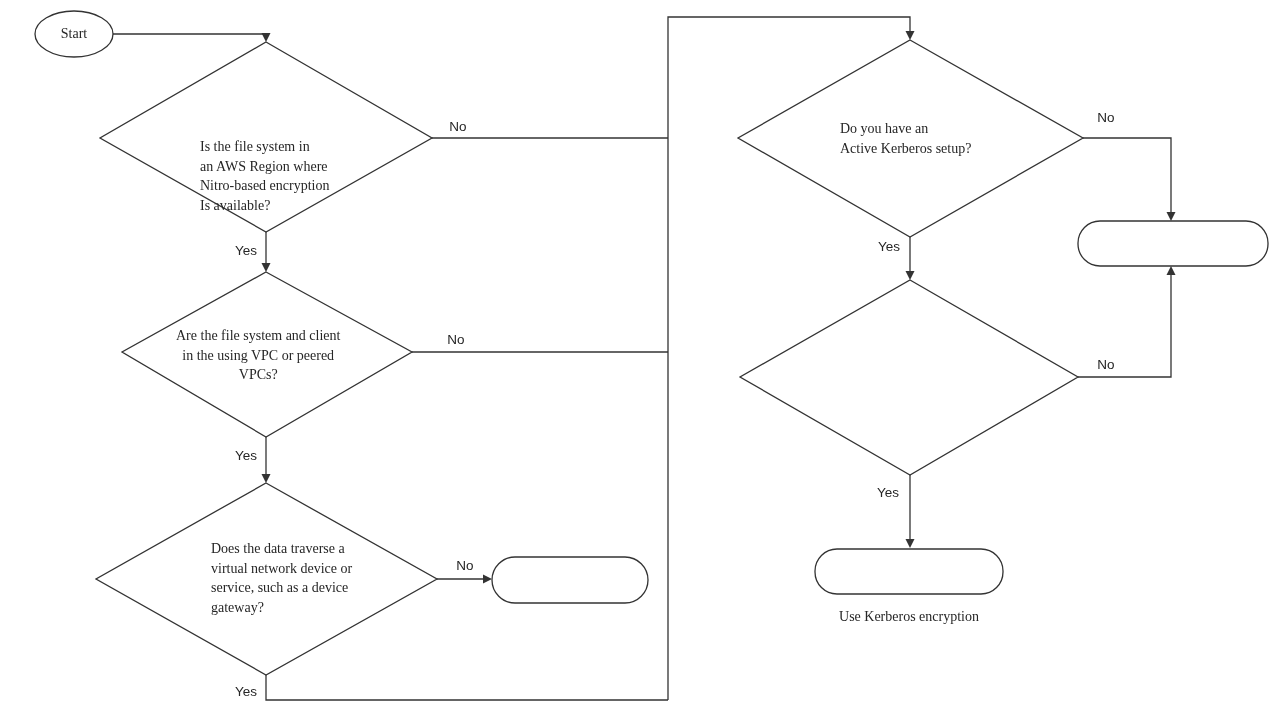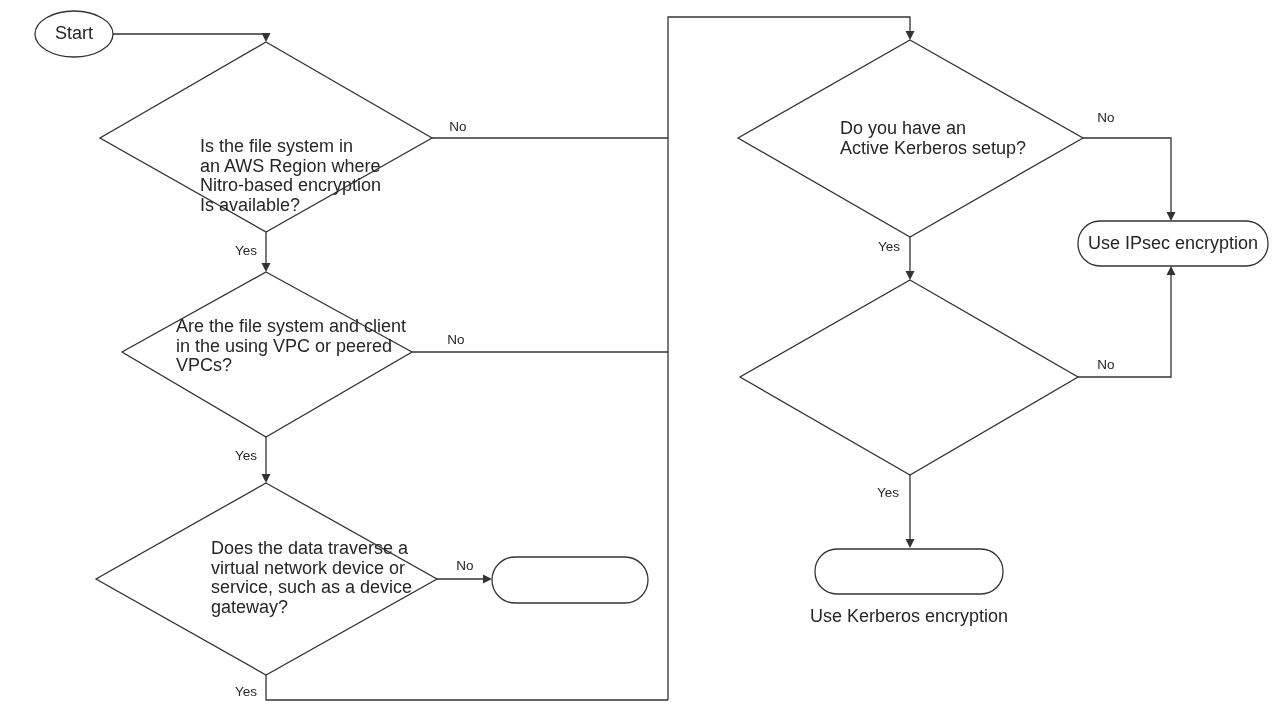--- a/index.html
+++ b/index.html
@@ -15,24 +15,25 @@
     color:var(--text-color);
     position:relative;
   }
   .canvas{position:absolute;left:0;top:0;width:1280px;height:720px;}
   svg.diagram-layer{position:absolute;left:0;top:0;}
   svg.diagram-layer .shape{fill:#ffffff;stroke:var(--line-color);stroke-width:1.3;}
   svg.diagram-layer .edge{fill:none;stroke:var(--line-color);stroke-width:1.3;}
   svg.diagram-layer .arrowhead{fill:var(--line-color);stroke:none;}
   .node-text{
     position:absolute;
-    font-size:18px;
+    font-size:14px;
     line-height:19.5px;
     color:var(--text-color);
     white-space:nowrap;
+    font-family:Liberation Serif, serif;
   }
   .node-text.centered{display:flex;align-items:center;justify-content:center;text-align:center;}
   .edge-label{
     position:absolute;
     font-size:13.5px;
     color:var(--text-color);
     transform:translate(-50%,-50%);
     white-space:nowrap;
   }
 </style>
@@ -104,43 +105,40 @@
     <div>Start</div>
   </div>
 
   <div class="node-text" style="left:200px;top:89px;margin-top:48px;">
     <div>Is the file system in</div>
     <div>an AWS Region where</div>
     <div>Nitro-based encryption</div>
     <div>Is available?</div>
   </div>
 
-  <div class="node-text" style="left:176px;top:317px;">
+  <div class="node-text" style="left:176px;top:326px;text-align:center;">
     <div>Are the file system and client</div>
     <div>in the using VPC or peered</div>
     <div>VPCs?</div>
   </div>
 
   <div class="node-text" style="left:177px;top:539px;margin-left:34px;">
     <div>Does the data traverse a</div>
     <div>virtual network device or</div>
     <div>service, such as a device</div>
     <div>gateway?</div>
   </div>
 
   <div class="node-text" style="left:840px;top:119px;">
     <div>Do you have an</div>
     <div>Active Kerberos setup?</div>
   </div>
 
 
 
-  <div class="node-text centered" style="left:1078px;top:221px;width:190px;height:45px;">
-    <div>Use IPsec encryption</div>
-  </div>
 
   <div class="node-text centered" style="left:815px;top:549px;width:188px;height:45px;margin-top:45px;">
     <div>Use Kerberos encryption</div>
   </div>
 
   <span class="edge-label" style="left:458px;top:126px;">No</span>
   <span class="edge-label" style="left:246px;top:250px;">Yes</span>
   <span class="edge-label" style="left:456px;top:339px;">No</span>
   <span class="edge-label" style="left:246px;top:455px;">Yes</span>
   <span class="edge-label" style="left:465px;top:565px;">No</span>

